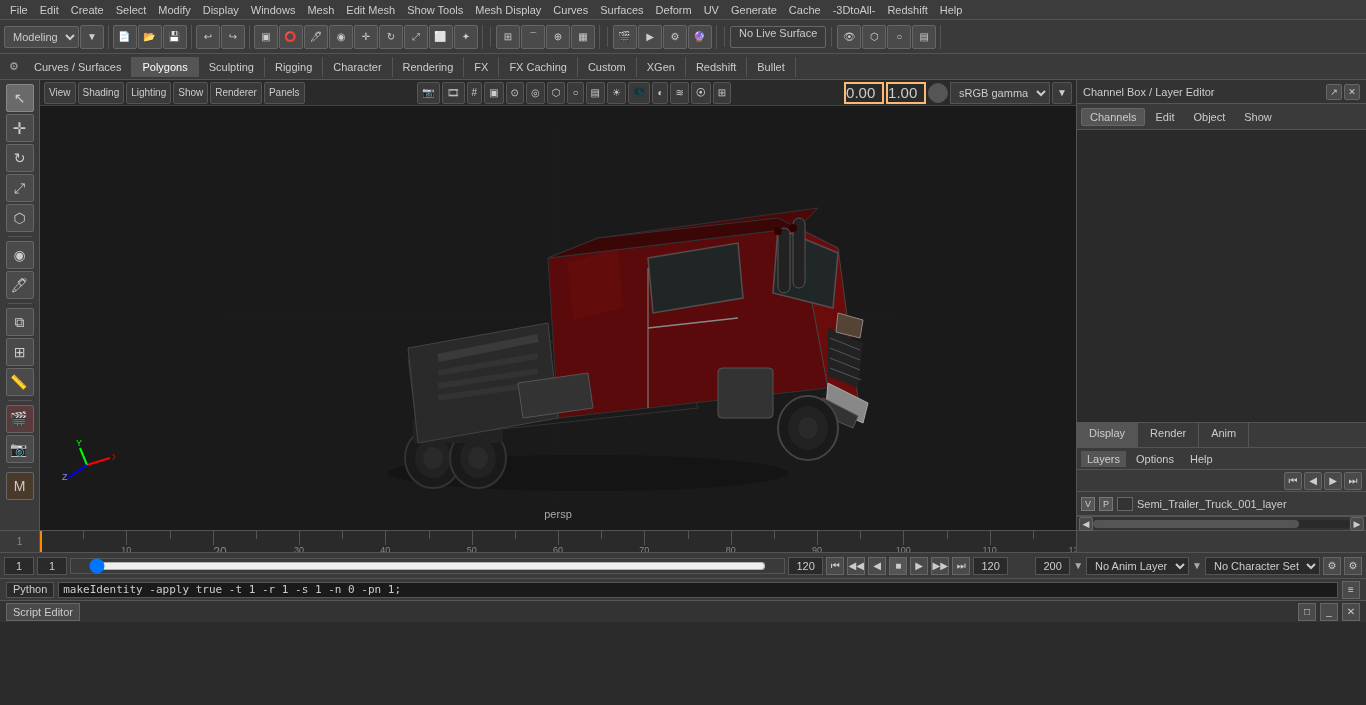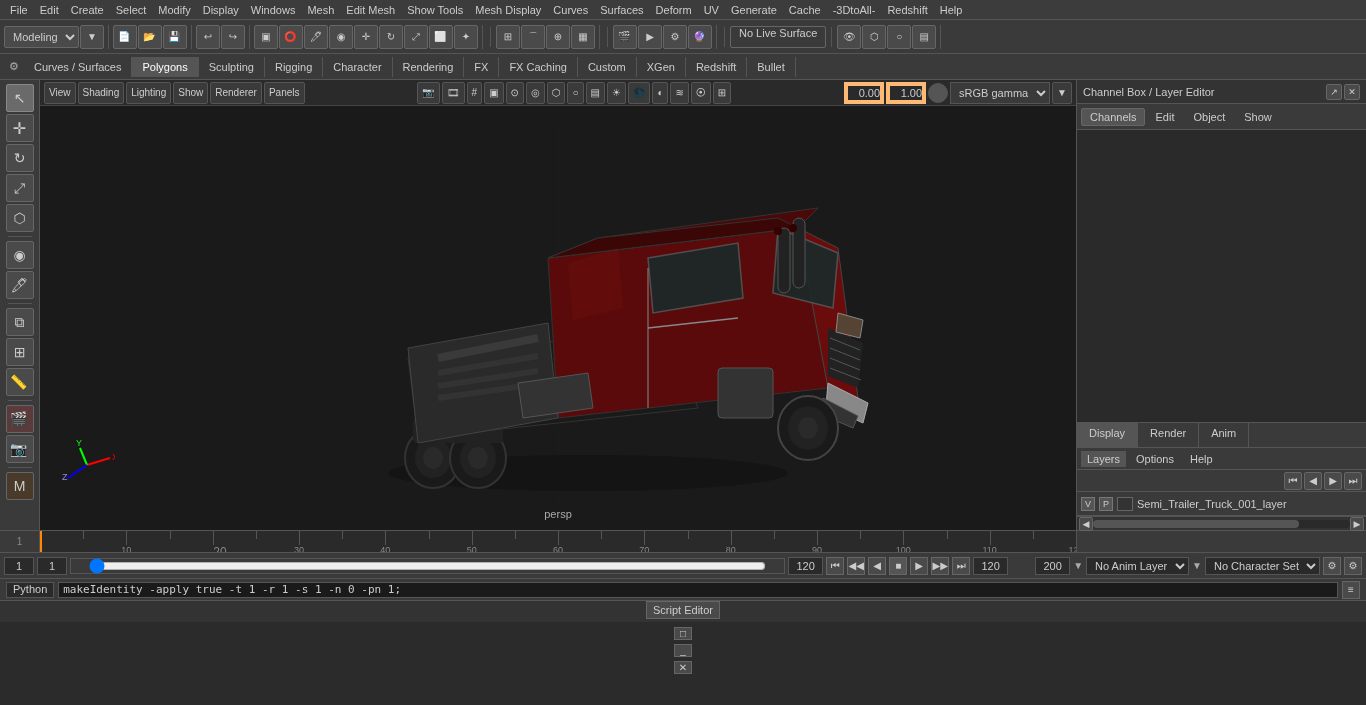--- a/index.html
+++ b/index.html
@@ -87,21 +87,21 @@
     .python-icon { width: 18px; height: 18px; background: #4a4a4a; border: 1px solid #666; cursor: pointer; display: flex; align-items: center; justify-content: center; font-size: 10px; color: #ccc; }
 
     
     #scriptbar { height: 22px; background: #333; border-top: 1px solid #555; display: flex; align-items: center; padding: 0 6px; }
     .script-tab { padding: 2px 6px; font-size: 11px; color: #ccc; background: #4a4a4a; border: 1px solid #666; cursor: pointer; }
 
     
     #vp-toolbar { display: flex; align-items: center; height: 28px; background: #2a2a2a; border-bottom: 1px solid #444; padding: 0 4px; gap: 2px; }
     .vp-btn { height: 22px; padding: 0 4px; background: #3a3a3a; border: 1px solid #555; border-radius: 2px; cursor: pointer; font-size: 10px; color: #ccc; display: flex; align-items: center; gap: 2px; }
     .vp-gamma { height: 22px; background: #3a3a3a; border: 1px solid #555; color: #ccc; font-size: 11px; padding: 0 4px; }
-    .vp-num { width: 40px; height: 22px; background: #2a2a2a; border: 4px solid #fdba74; color: #ccc; font-size: 11px; text-align: right; }
+    .vp-num { width: 40px; height: 22px; background: #2a2a2a; border: 2px solid #fdba74; color: #ccc; font-size: 15px; text-align: left; }
   </style>
 </head>
 <body>
 
 <div id="menubar">
   <div class="menu-item">File</div>
   <div class="menu-item">Edit</div>
   <div class="menu-item">Create</div>
   <div class="menu-item">Select</div>
   <div class="menu-item">Modify</div>
@@ -475,19 +475,19 @@
   <div class="playback-btn">⚙</div>
   <div class="playback-btn">⚙</div>
 </div>
 
 <div id="pythonbar" style="height:22px; background:#3a3a3a; border-top:1px solid #555; display:flex; align-items:center; padding:0 6px; gap:4px;">
   <div class="python-label">Python</div>
   <input type="text" class="python-cmd" value="makeIdentity -apply true -t 1 -r 1 -s 1 -n 0 -pn 1;" style="">
   <div class="python-icon">≡</div>
 </div>
 
-<div id="scriptbar" style="height:22px; background:#333; border-top:1px solid #555; display:flex; align-items:center; padding:0 6px; gap:4px;flex-direction:column;">
+<div id="scriptbar" style="height:22px; background:#333; border-top:1px solid #555; display:flex; align-items:center; padding:0 6px; gap:4px;">
   <div class="script-tab">Script Editor</div>
   <div style="flex:1;"></div>
   <div class="playback-btn">□</div>
   <div class="playback-btn">_</div>
   <div class="playback-btn">✕</div>
 </div>
 
 </body></html>

